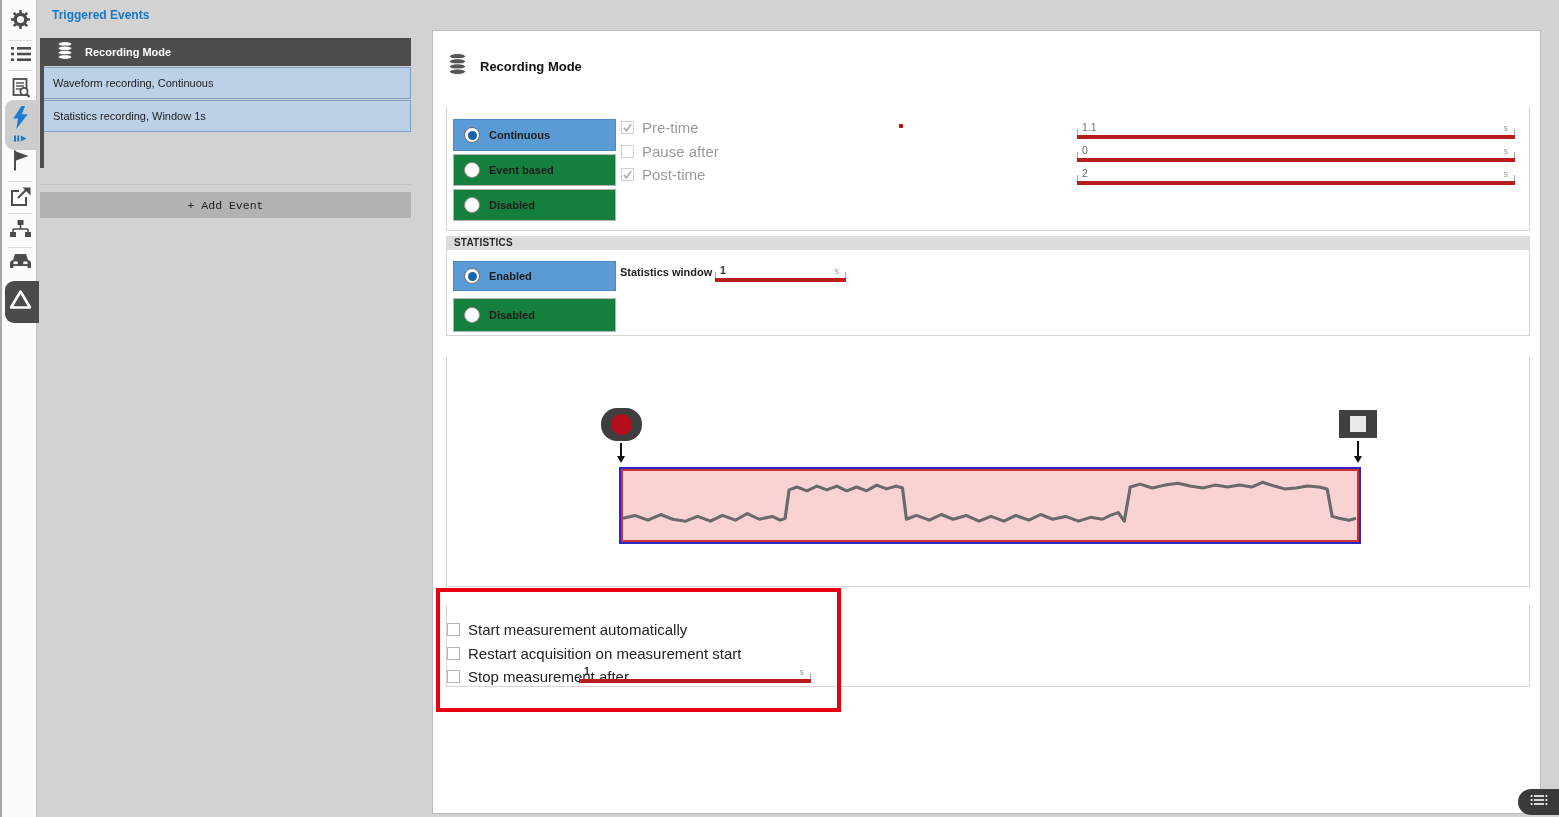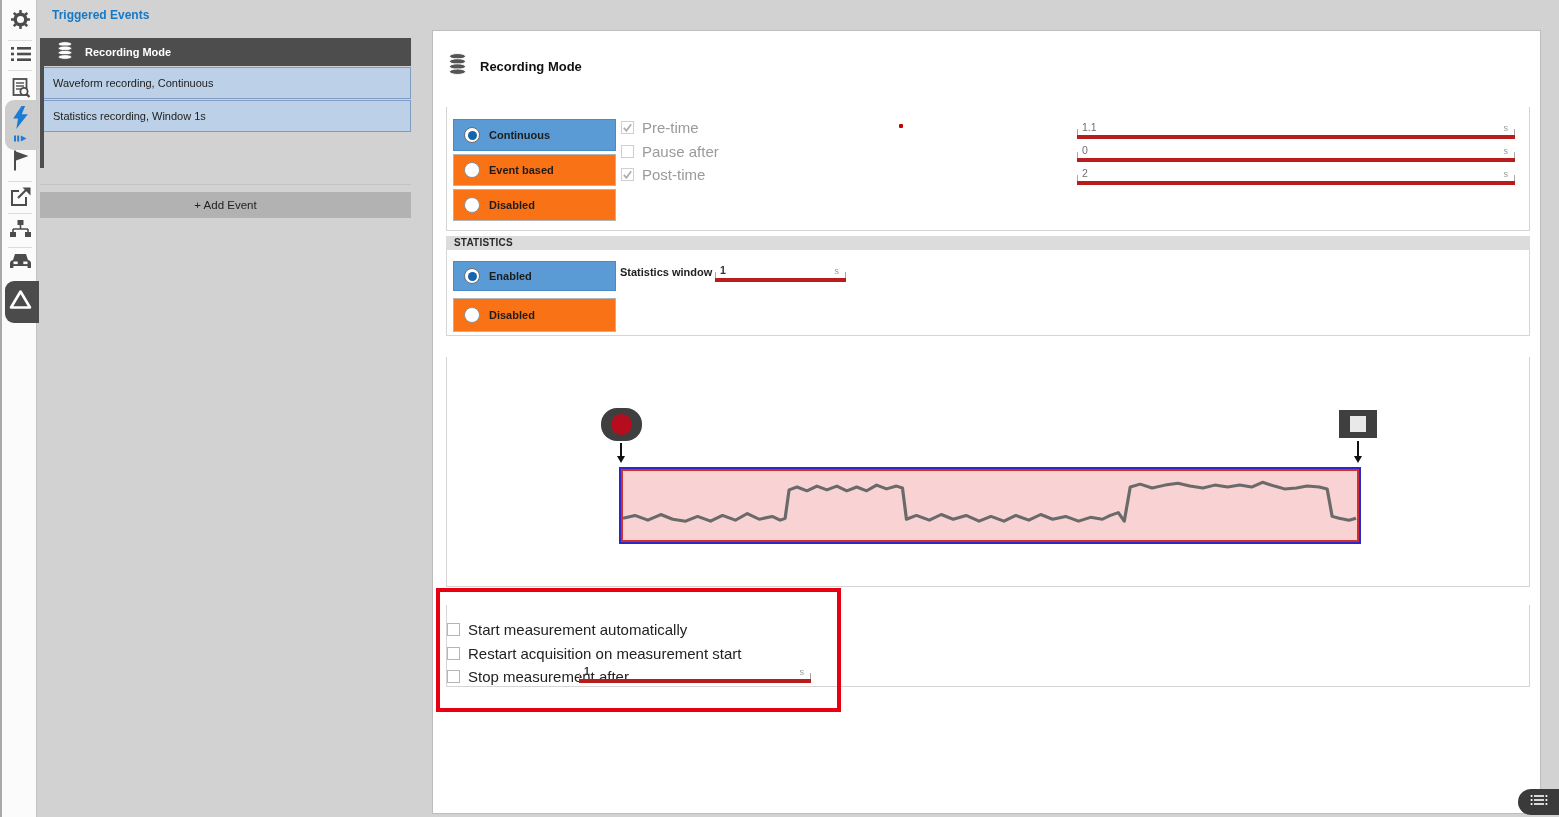--- a/index.html
+++ b/index.html
@@ -22,29 +22,29 @@
   .topbar-title { margin-left:13px; font-size:12px; font-weight:bold; color:#1779c4; }
   
   .event-list { position:absolute; left:40px; top:38px; width:371px; }
   .ev-header { height:28px; background:#4d4d4d; color:#fff; display:flex; align-items:center; }
   .ev-header .db { margin-left:17px; }
   .ev-header-title { margin-left:12px; font-size:11px; font-weight:bold; }
   .ev-item { height:32px; display:flex; align-items:center; padding-left:12px; font-size:11px; border:1px solid #d9d9d9; background:#d9d9d9; margin-top:1px; }
   .ev-item.selected { background:#bcd1e8; border-color:#7f9cc4; }
   .ev-strip { position:absolute; left:0; top:28px; width:4px; height:102px; background:#4d4d4d; }
   .ev-divider { position:absolute; left:40px; top:184px; width:371px; height:1px; background:#c3c3c3; }
-  .add-event { position:absolute; left:40px; top:192px; width:371px; height:26px; background:#b2b2b2; display:flex; align-items:center; justify-content:center; font-size:11.5px; color:#222; cursor:pointer; }
+  .add-event { position:absolute; left:40px; top:192px; width:371px; height:26px; background:#b2b2b2; display:flex; align-items:center; justify-content:center; font-size:11.5px; color:#222; cursor:pointer;font-family:Liberation Mono, monospace; }
   
   .main { position:absolute; left:432px; top:30px; width:1109px; height:784px; background:#fff; border:1px solid #bdbdbd; }
   .main-title-row { position:absolute; left:15px; top:22px; display:flex; align-items:center; }
   .main-title { margin-left:13px; font-size:13px; font-weight:bold; color:#111; }
   .sec-bar { position:absolute; left:13px; width:1084px; height:14px; background:#dcdcdc; font-size:10px; font-weight:bold; color:#2a2a2a; line-height:14px; padding-left:8px; letter-spacing:.2px; }
   .sec-box { position:absolute; left:13px; width:1084px; border:1px solid #d5d5d5; border-top:none; background:#fff; }
   
-  .mode-btn { position:absolute; left:33px; width:163px; height:32px; background:#f97316; border:1px solid #b4b4b4; display:flex; align-items:center; padding-left:10px; cursor:pointer; }
+  .mode-btn { position:absolute; left:33px; width:163px; height:32px; background:#15803d; border:1px solid #b4b4b4; display:flex; align-items:center; padding-left:10px; cursor:pointer; }
   .mode-btn.selected { background:#5b9bd5; border-color:#4a8ac4; }
   .radio { width:16px; height:16px; border-radius:50%; background:#fff; border:1px solid #8f8f8f; display:flex; align-items:center; justify-content:center; flex:none; }
   .mode-btn.selected .radio { border-color:#6b6b6b; }
   .dot { width:9px; height:9px; border-radius:50%; background:#1464ad; display:none; }
   .mode-btn.selected .dot { display:block; }
   .mode-label { margin-left:9px; font-size:11px; font-weight:600; color:#1c1c1c; }
   
   .cb-row { position:absolute; display:flex; align-items:center; }
   .checkbox { width:13px; height:13px; background:#fff; border:1px solid #b5b5b5; display:flex; align-items:center; justify-content:center; flex:none; cursor:pointer; }
   .checkbox svg { display:none; }

